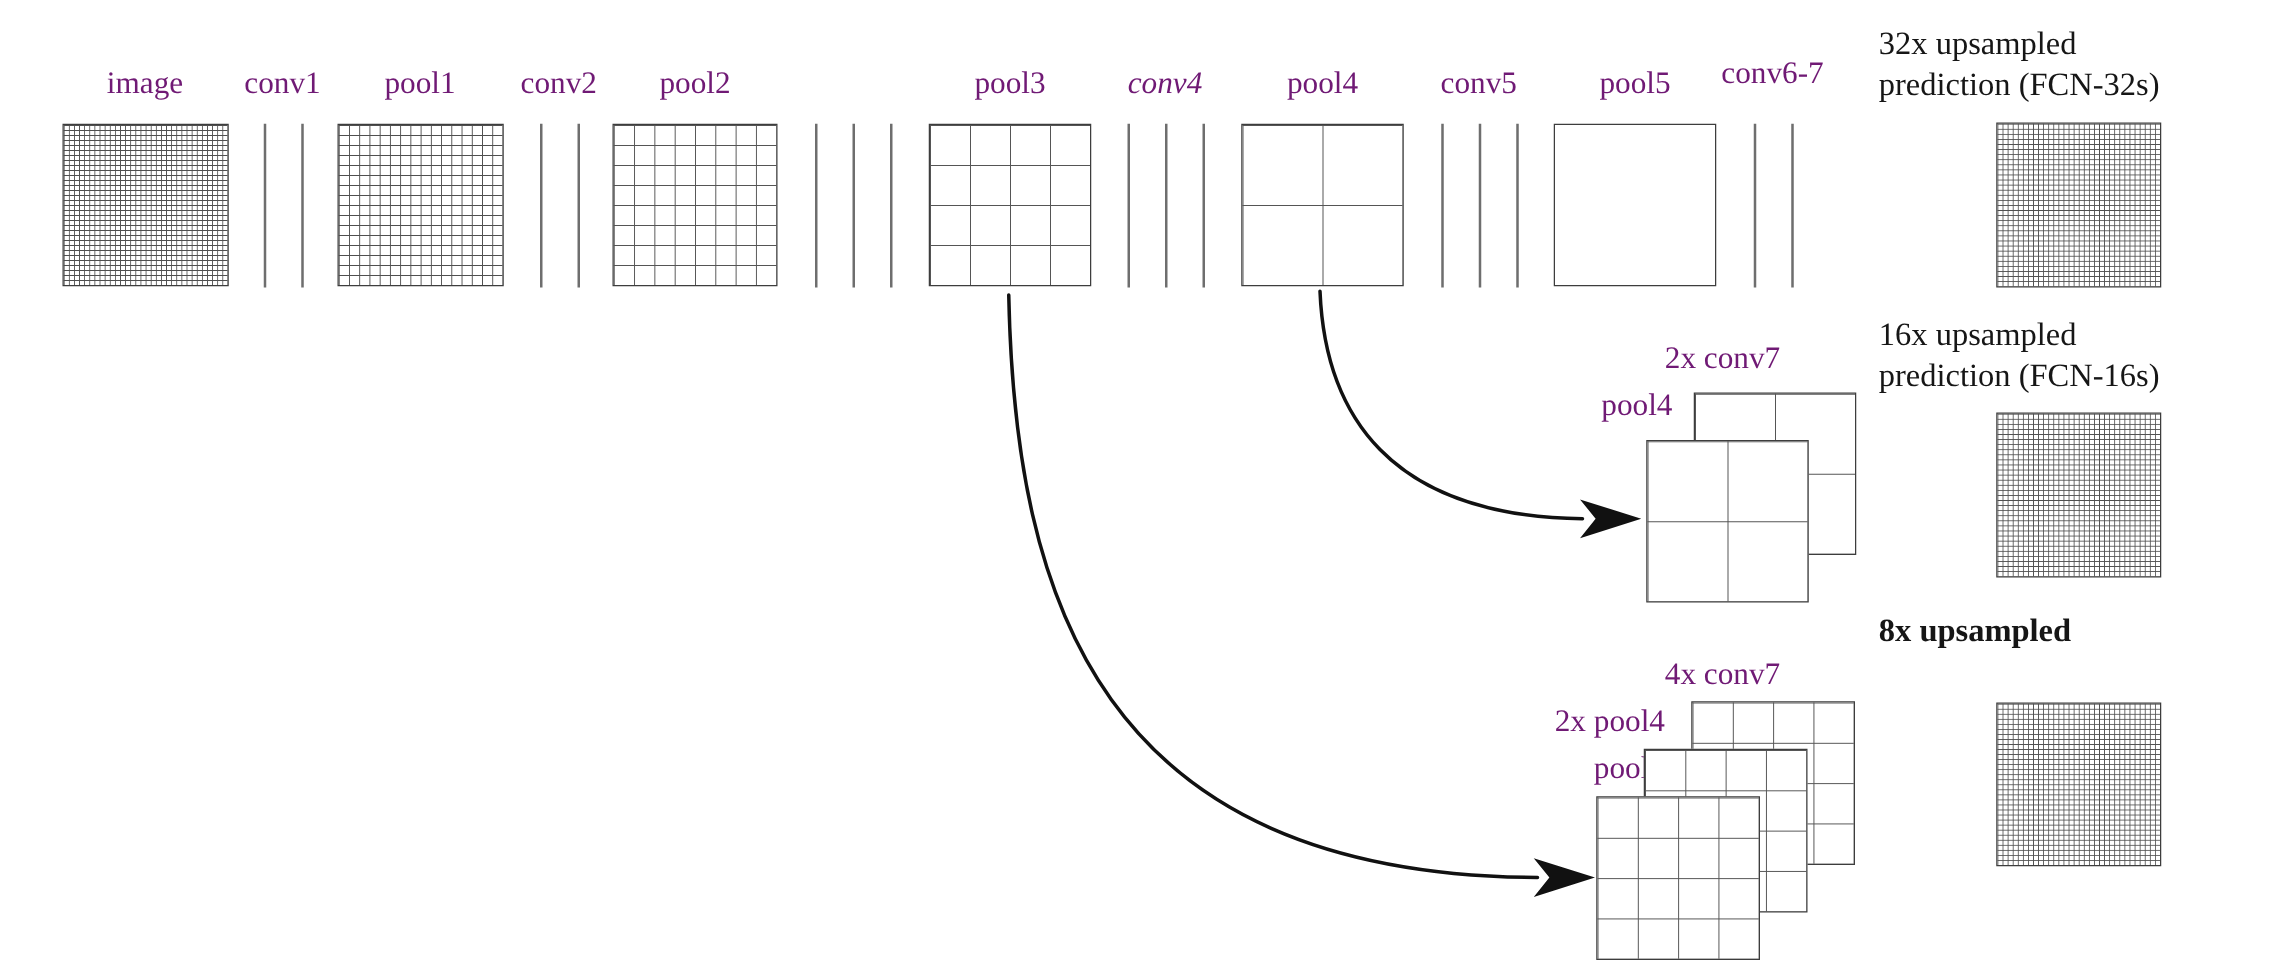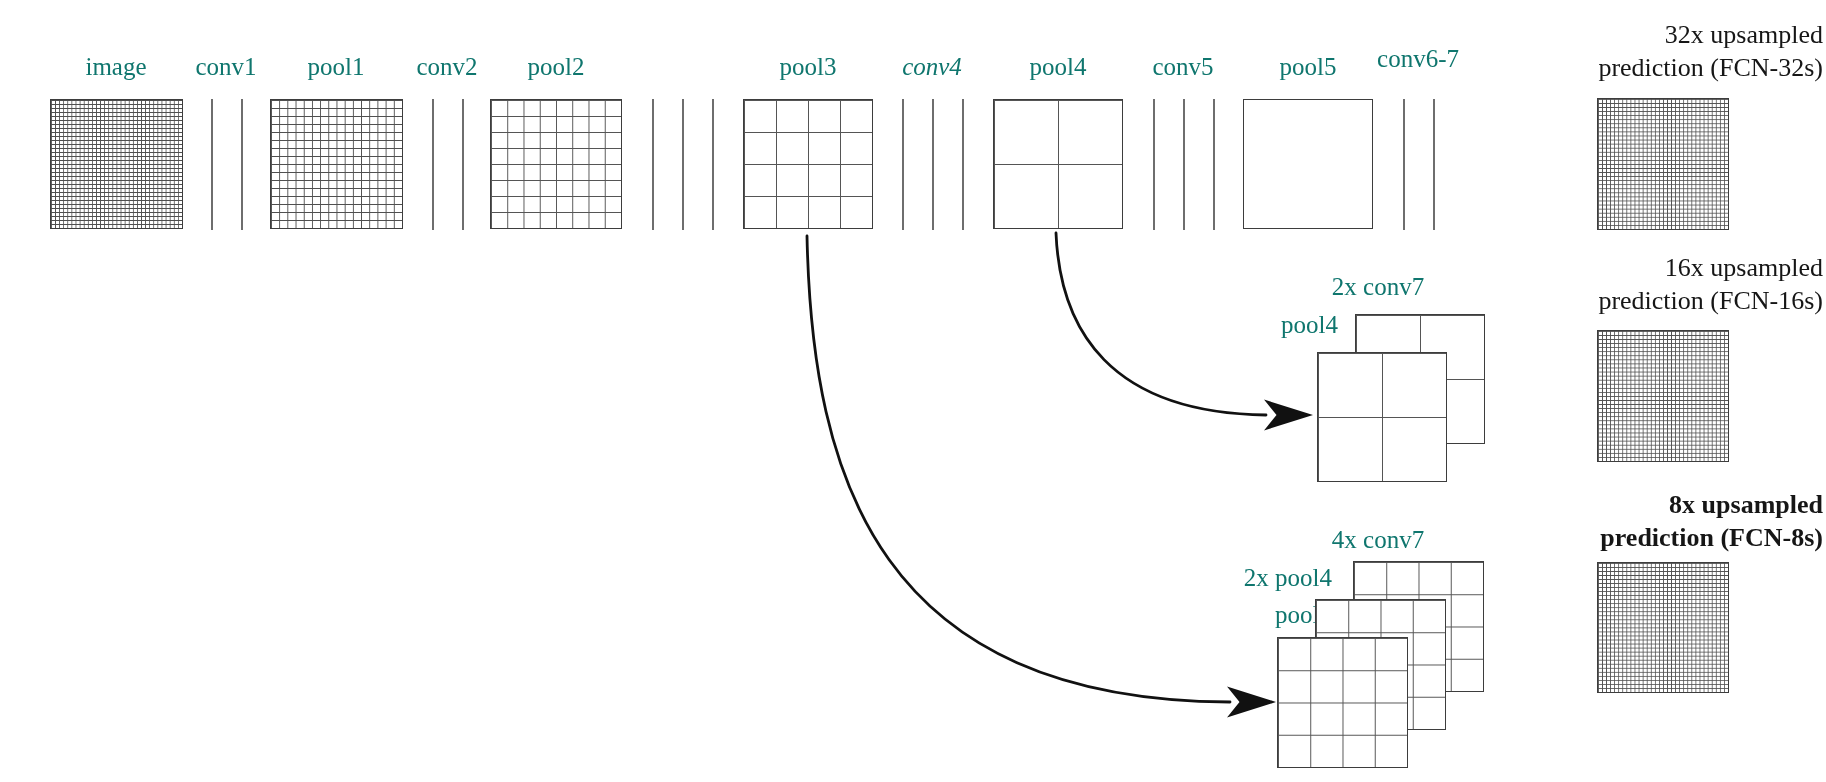--- a/index.html
+++ b/index.html
@@ -3,26 +3,26 @@
 <meta charset="utf-8">
 <style>
   html,body { margin:0; padding:0; background:#fff; }
   .canvas {
     position:relative; width:1826px; height:782px; background:#fff;
     font-family:"Liberation Serif","DejaVu Serif",serif; color:#111;
     overflow:hidden;
   }
   .lbl {
     position:absolute; font-size:25px; line-height:30px;
-    white-space:nowrap; color:#0f766e;
+    white-space:nowrap; color:#701a75;
   }
   .lbl.center { text-align:center; }
   .lbl.right  { text-align:right; }
   .predlbl {
-    position:absolute; width:320px; text-align:right;
+    position:absolute; width:320px; text-align:left;
     font-size:26px; line-height:33px; color:#161616;
   }
   .grid {
     position:absolute; box-sizing:border-box;
     background-color:#fff; border:1px solid #3d3d3d;
   }
   .g32 { background-image:linear-gradient(to right,#4f4f4f 1px,transparent 1px),linear-gradient(to bottom,#4f4f4f 1px,transparent 1px); background-size:calc(100%/32) calc(100%/32); }
   .g16 { background-image:linear-gradient(to right,#4f4f4f 1px,transparent 1px),linear-gradient(to bottom,#4f4f4f 1px,transparent 1px); background-size:calc(100%/16) calc(100%/16); }
   .g8  { background-image:linear-gradient(to right,#555 1px,transparent 1px),linear-gradient(to bottom,#555 1px,transparent 1px); background-size:calc(100%/8) calc(100%/8); }
   .g4  { background-image:linear-gradient(to right,#555 1px,transparent 1px),linear-gradient(to bottom,#555 1px,transparent 1px); background-size:calc(100%/4) calc(100%/4); }
@@ -97,17 +97,16 @@
   <div class="grid g32" style="left:1597px; top:98px; width:132px; height:132px;"></div>
 
   <div class="predlbl" style="left:1503px; top:251px;">
     <div>16x upsampled</div>
     <div>prediction (FCN-16s)</div>
   </div>
   <div class="grid g32" style="left:1597px; top:330px; width:132px; height:132px;"></div>
 
   <div class="predlbl" style="left:1503px; top:488px;font-weight:bold;">
     <div>8x upsampled</div>
-    <div>prediction (FCN-8s)</div>
   </div>
   <div class="grid g32" style="left:1597px; top:562px; width:132px; height:131px;"></div>
 
 </div>
 
 </body></html>

